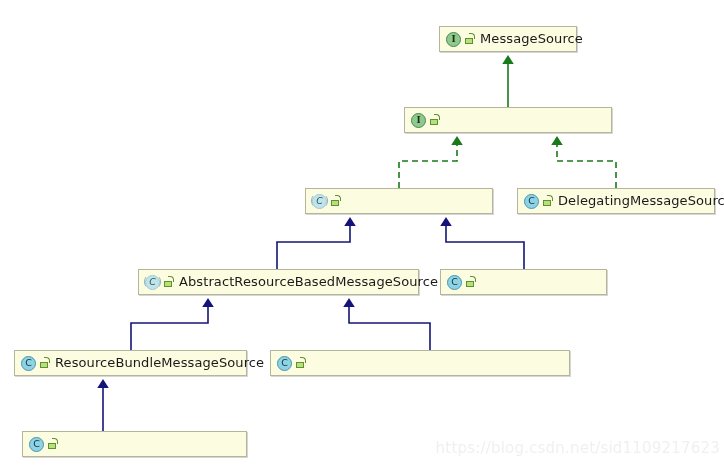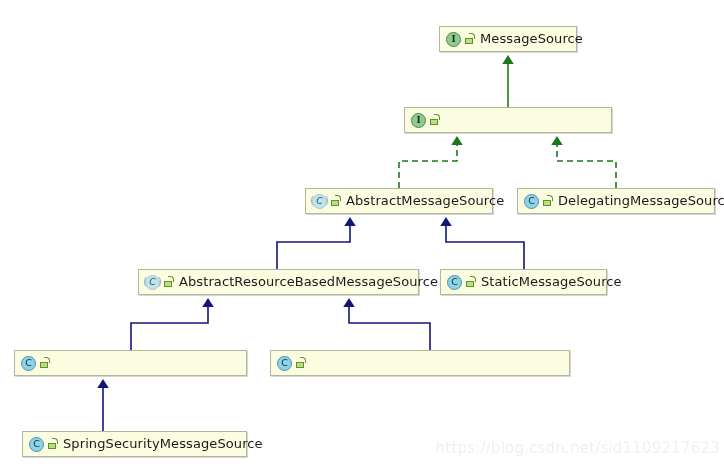--- a/index.html
+++ b/index.html
@@ -244,21 +244,20 @@
     <span class="type-icon type-abstract">
       <span class="paren paren-l">(</span>
       <span class="disc"></span>
       <span class="glyph">C</span>
       <span class="paren paren-r">)</span>
     </span>
     <span class="vis-icon">
       <span class="lock-shackle"></span>
       <span class="lock-body"></span>
     </span>
-    <span class="node-label">AbstractMessageSource</span>
   </div>
 
   <div class="node" style="left:517px; top:188px; width:198px;">
     <span class="type-icon type-class">
       <span class="disc"></span>
       <span class="glyph">C</span>
     </span>
     <span class="vis-icon">
       <span class="lock-shackle"></span>
       <span class="lock-body"></span>
@@ -282,32 +281,32 @@
 
   <div class="node" style="left:440px; top:269px; width:167px;">
     <span class="type-icon type-class">
       <span class="disc"></span>
       <span class="glyph">C</span>
     </span>
     <span class="vis-icon">
       <span class="lock-shackle"></span>
       <span class="lock-body"></span>
     </span>
-    <span class="node-label">StaticMessageSource</span>
   </div>
 
   <div class="node" style="left:14px; top:350px; width:233px;">
     <span class="type-icon type-class">
       <span class="disc"></span>
       <span class="glyph">C</span>
     </span>
     <span class="vis-icon">
       <span class="lock-shackle"></span>
       <span class="lock-body"></span>
     </span>
+    <span class="node-label">ResourceBundleMessageSource</span>
   </div>
 
   <div class="node" style="left:270px; top:350px; width:300px;">
     <span class="type-icon type-class">
       <span class="disc"></span>
       <span class="glyph">C</span>
     </span>
     <span class="vis-icon">
       <span class="lock-shackle"></span>
       <span class="lock-body"></span>
@@ -316,18 +315,17 @@
 
   <div class="node" style="left:22px; top:431px; width:225px;">
     <span class="type-icon type-class">
       <span class="disc"></span>
       <span class="glyph">C</span>
     </span>
     <span class="vis-icon">
       <span class="lock-shackle"></span>
       <span class="lock-body"></span>
     </span>
-    <span class="node-label">SpringSecurityMessageSource</span>
   </div>
 
   <div id="watermark">https://blog.csdn.net/sid1109217623</div>
 
 </div>
 
 </body></html>

